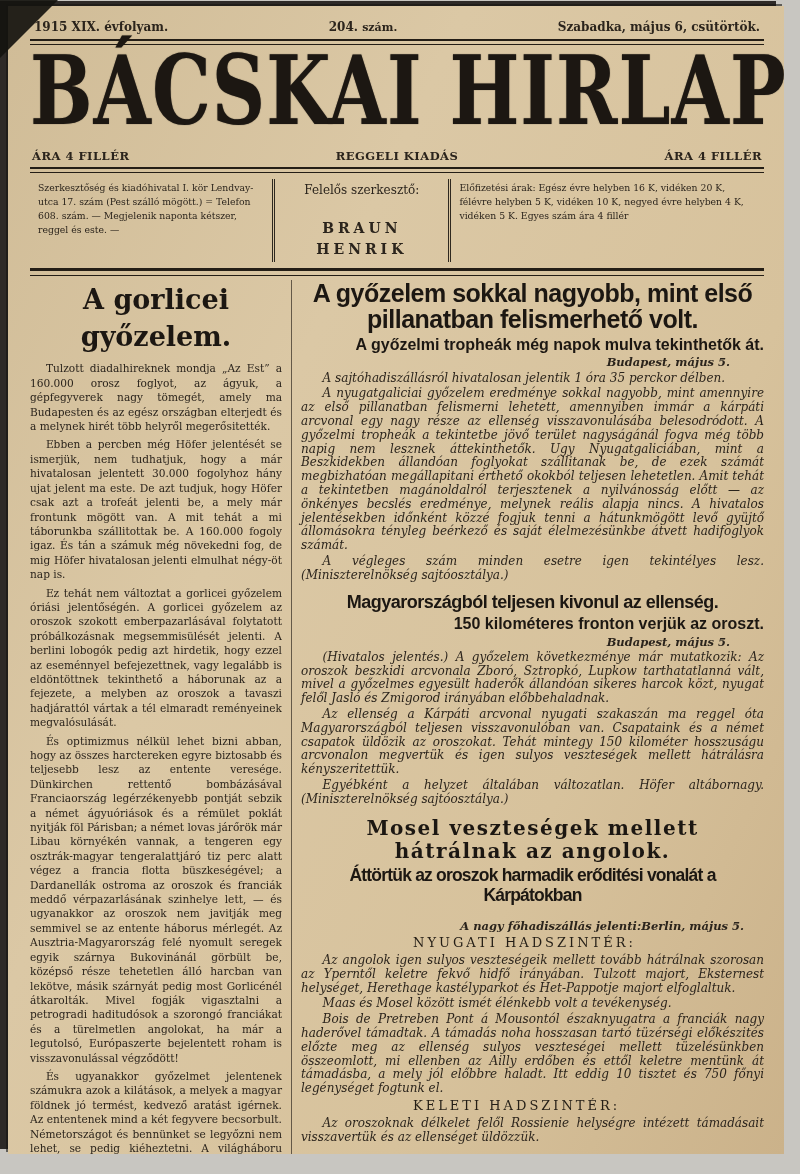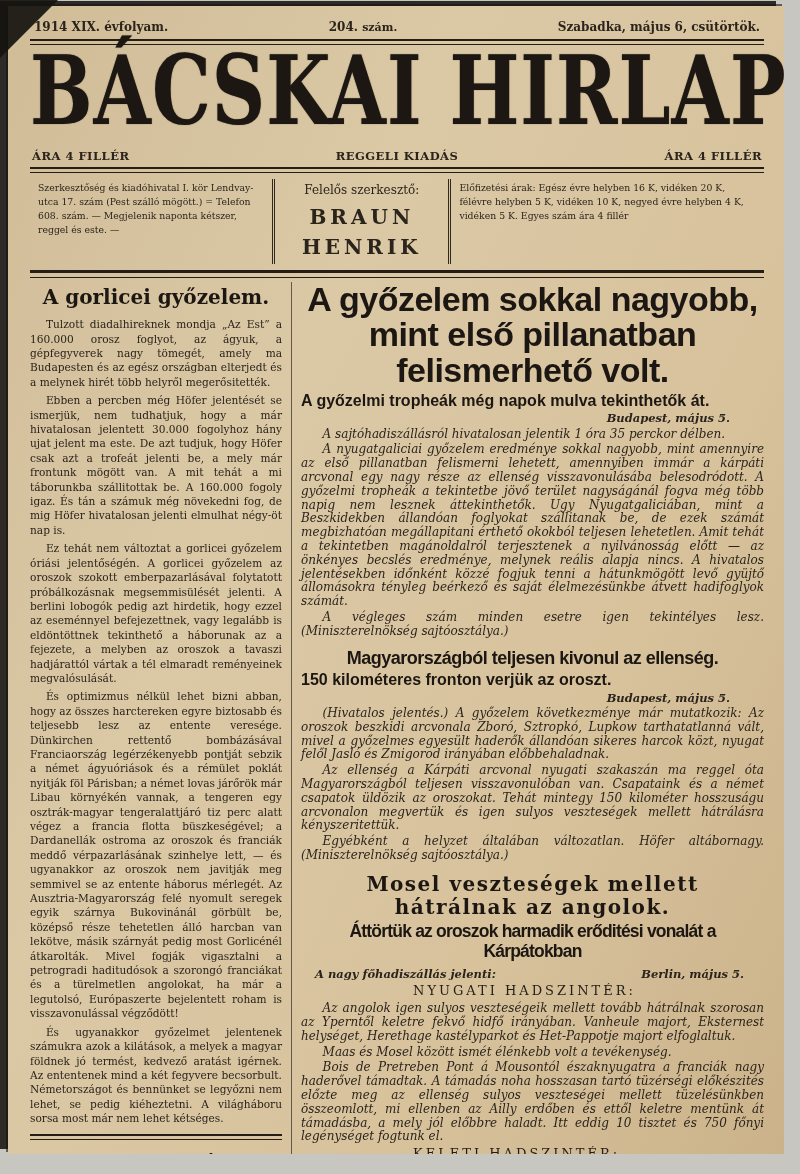--- a/index.html
+++ b/index.html
@@ -35,60 +35,60 @@
   }
   .price-row{display:flex;justify-content:space-between;font-weight:bold;font-size:11.5px;
     padding:0 2px 2px 2px;letter-spacing:.5px;}
   
   .info-row{display:grid;grid-template-columns:33% 24% 43%;align-items:stretch;
     font-size:9.3px;line-height:1.5;padding:4px 0;}
   .info-cell{padding:2px 8px;}
   .info-cell + .info-cell{border-left:3px double #2e281f;}
   .editor-cell{text-align:center;align-self:center;}
   .editor-label{font-size:12px;}
-  .editor-name{font-weight:bold;font-size:20px;letter-spacing:4px;margin-top:3px;}
+  .editor-name{font-weight:bold;font-size:14px;letter-spacing:4px;margin-top:19px;}
   
   .body-grid{display:grid;grid-template-columns:252px 1px 1fr;column-gap:9px;margin-top:4px;}
   .col-divider{background:#3c342a;opacity:.75;}
   
   .lcol{font-size:10.6px;line-height:1.36;text-align:justify;}
   .lcol p{margin:4px 0 1px 0;text-indent:1.5em;}
-  .l-headline{font-family:"DejaVu Serif", serif;font-weight:bold;font-size:20px;
+  .l-headline{font-family:"DejaVu Serif", serif;font-weight:bold;font-size:27px;
     text-align:center;margin:2px 0 6px 0;color:#1c1712;text-indent:0;}
   .l-divider{margin:8px 0 10px 0;}
   .h2-headline{font-family:"DejaVu Serif", serif;font-weight:bold;font-size:20px;
     text-align:center;letter-spacing:.5px;margin:2px 0 4px 0;color:#1c1712;}
   
   .rcol{font-size:12px;line-height:1.15;}
-  .r-headline{font-family:"Liberation Sans", sans-serif;font-weight:bold;font-size:34px;
+  .r-headline{font-family:"Liberation Sans", sans-serif;font-weight:bold;font-size:25px;
     line-height:1.04;text-align:center;letter-spacing:-.5px;color:#1c1712;margin:0 0 4px 0;}
   .r-headline2{font-size:18px;margin-top:10px;}
   .r-subhead{font-family:"Liberation Sans", sans-serif;font-weight:bold;font-size:16px;
-    text-align:left;margin:2px 0 2px 0;color:#1c1712;}
+    text-align:right;margin:2px 0 2px 0;color:#1c1712;}
   .r-dateline{font-weight:bold;font-style:italic;font-size:11.5px;text-align:right;
     padding-right:34px;margin:1px 0 2px 0;}
   .rcol p{font-style:italic;margin:0 0 2px 0;text-indent:1.8em;text-align:justify;}
   .serif-headline{font-family:"DejaVu Serif", serif;font-weight:bold;font-size:20px;
     text-align:center;letter-spacing:1.5px;margin:10px 0 2px 0;color:#1c1712;}
   .tight-subhead{font-family:"Liberation Sans", sans-serif;font-weight:bold;font-size:17.5px;
     text-align:center;letter-spacing:-.8px;margin:0 0 3px 0;color:#1c1712;}
-  .source-row{display:flex;justify-content:space-between;font-style:italic;font-size:11.5px;
-    margin:7px 0 2px 0;}
+  .source-row{display:flex;justify-content:flex-end;font-style:italic;font-size:11.5px;
+    margin:15px 0 2px 0;}
   .source-row .src{font-weight:bold;padding-left:14px;}
   .source-row .date{font-weight:bold;padding-right:20px;}
   .theatre-title{font-family:"DejaVu Serif", serif;font-size:13px;letter-spacing:3px;
     margin:3px 0 3px 112px;color:#241e16;}
 </style>
 </head>
 <body>
 
 <div class="paper">
 
   <div class="issue-row">
-    <span>1914 XIX. évfolyam.</span>
+    <span>1915 XIX. évfolyam.</span>
     <span class="issue-center">
       <span class="num">204.</span>
       <span class="word">szám.</span>
     </span>
     <span>Szabadka, május 6, csütörtök.</span>
   </div>
   <div class="hr2"></div>
 
   <div class="masthead">
     <div class="masthead-title">BÁCSKAI HIRLAP</div>
@@ -145,21 +145,21 @@
       <p>Egyébként a helyzet általában változatlan. Höfer altábornagy. (Miniszterelnökség sajtóosztálya.)</p>
 
       <div class="serif-headline">Mosel veszteségek mellett hátrálnak az angolok.</div>
       <div class="tight-subhead">Áttörtük az oroszok harmadik erőditési vonalát a Kárpátokban</div>
       <div class="source-row">
         <span class="src">A nagy főhadiszállás jelenti:</span>
         <span class="date">Berlin, május 5.</span>
       </div>
 
       <div class="theatre-title">NYUGATI HADSZINTÉR:</div>
-      <p>Az angolok igen sulyos veszteségeik mellett tovább hátrálnak szorosan az Yperntől keletre fekvő hidfő irányában. Vanheule majort, Eksternest helységet, Herethage kastélyparkot és Het-Pappotje majort elfoglaltuk.</p>
+      <p>Az angolok igen sulyos veszteségeik mellett tovább hátrálnak szorosan az Yperntől keletre fekvő hidfő irányában. Tulzott majort, Eksternest helységet, Herethage kastélyparkot és Het-Pappotje majort elfoglaltuk.</p>
       <p>Maas és Mosel között ismét élénkebb volt a tevékenység.</p>
       <p>Bois de Pretreben Pont á Mousontól északnyugatra a franciák nagy haderővel támadtak. A támadás noha hosszasan tartó tüzérségi előkészités előzte meg az ellenség sulyos veszteségei mellett tüzelésünkben összeomlott, mi ellenben az Ailly erdőben és ettől keletre mentünk át támadásba, a mely jól előbbre haladt. Itt eddig 10 tisztet és 750 főnyi legénységet fogtunk el.</p>
 
       <div class="theatre-title">KELETI HADSZINTÉR:</div>
       <p>Az oroszoknak délkelet felől Rossienie helységre intézett támadásait visszavertük és az ellenséget üldözzük.</p>
 
     </div>
   </div>
 </div>
 

